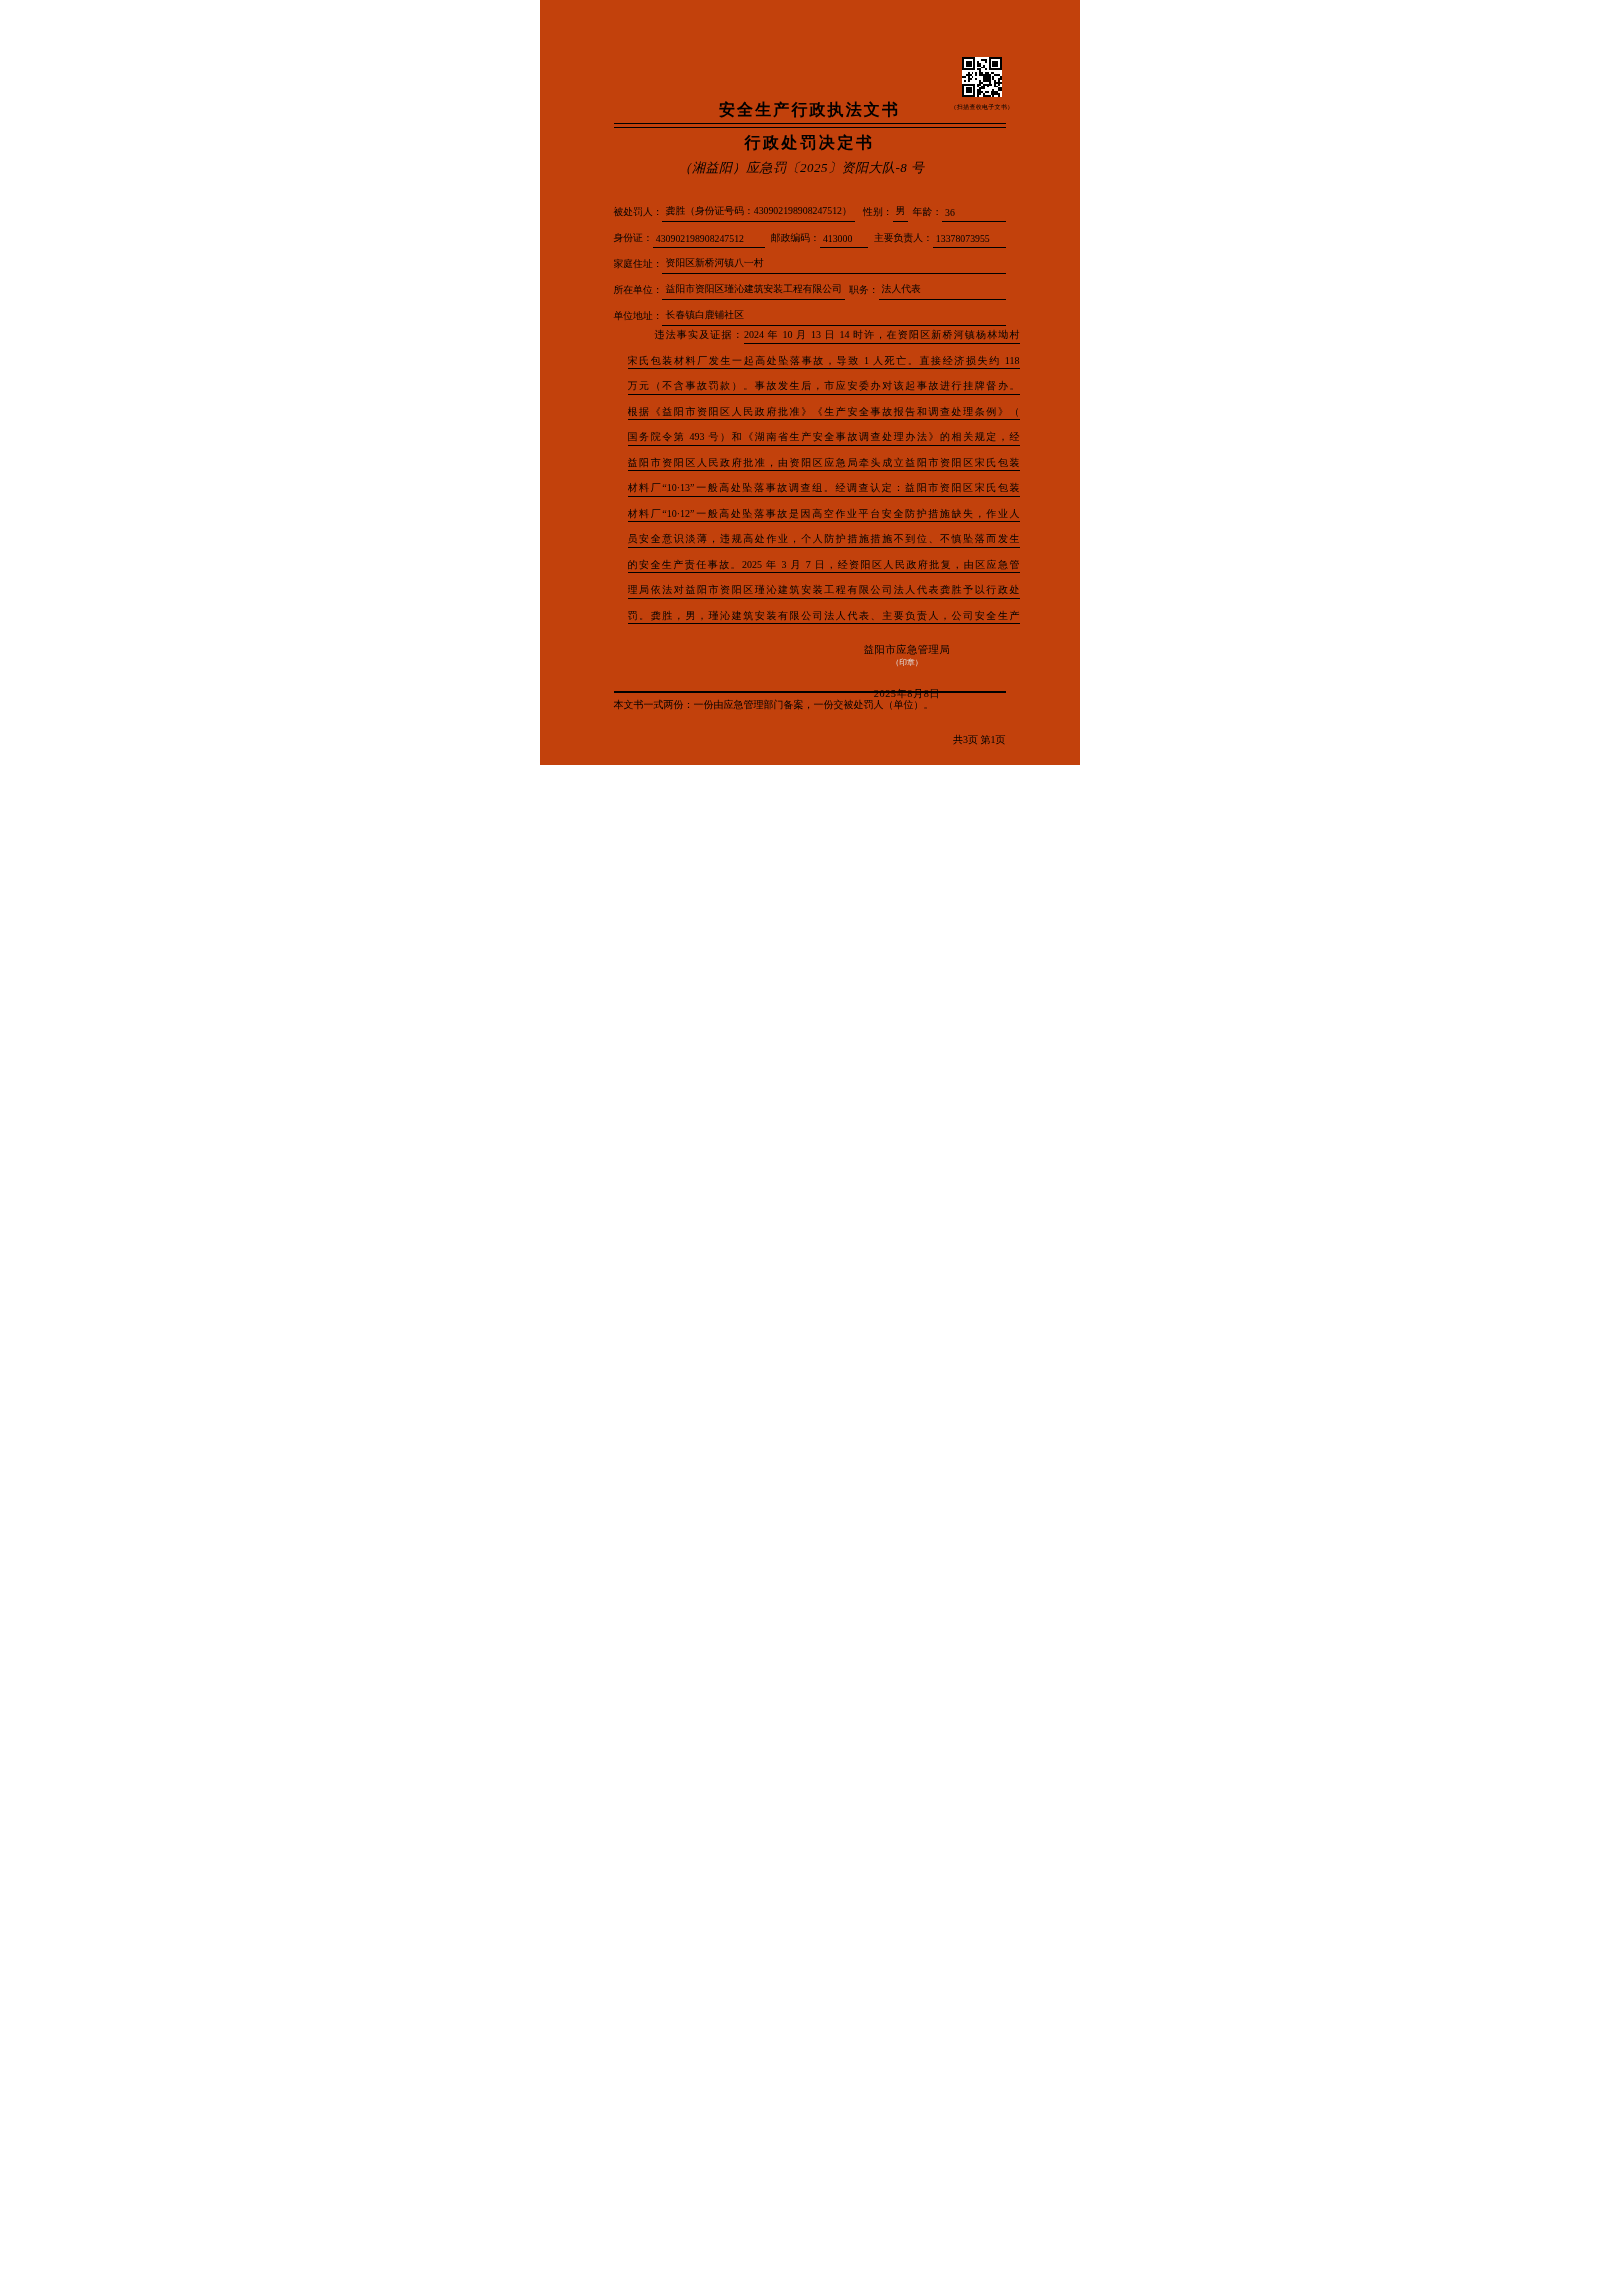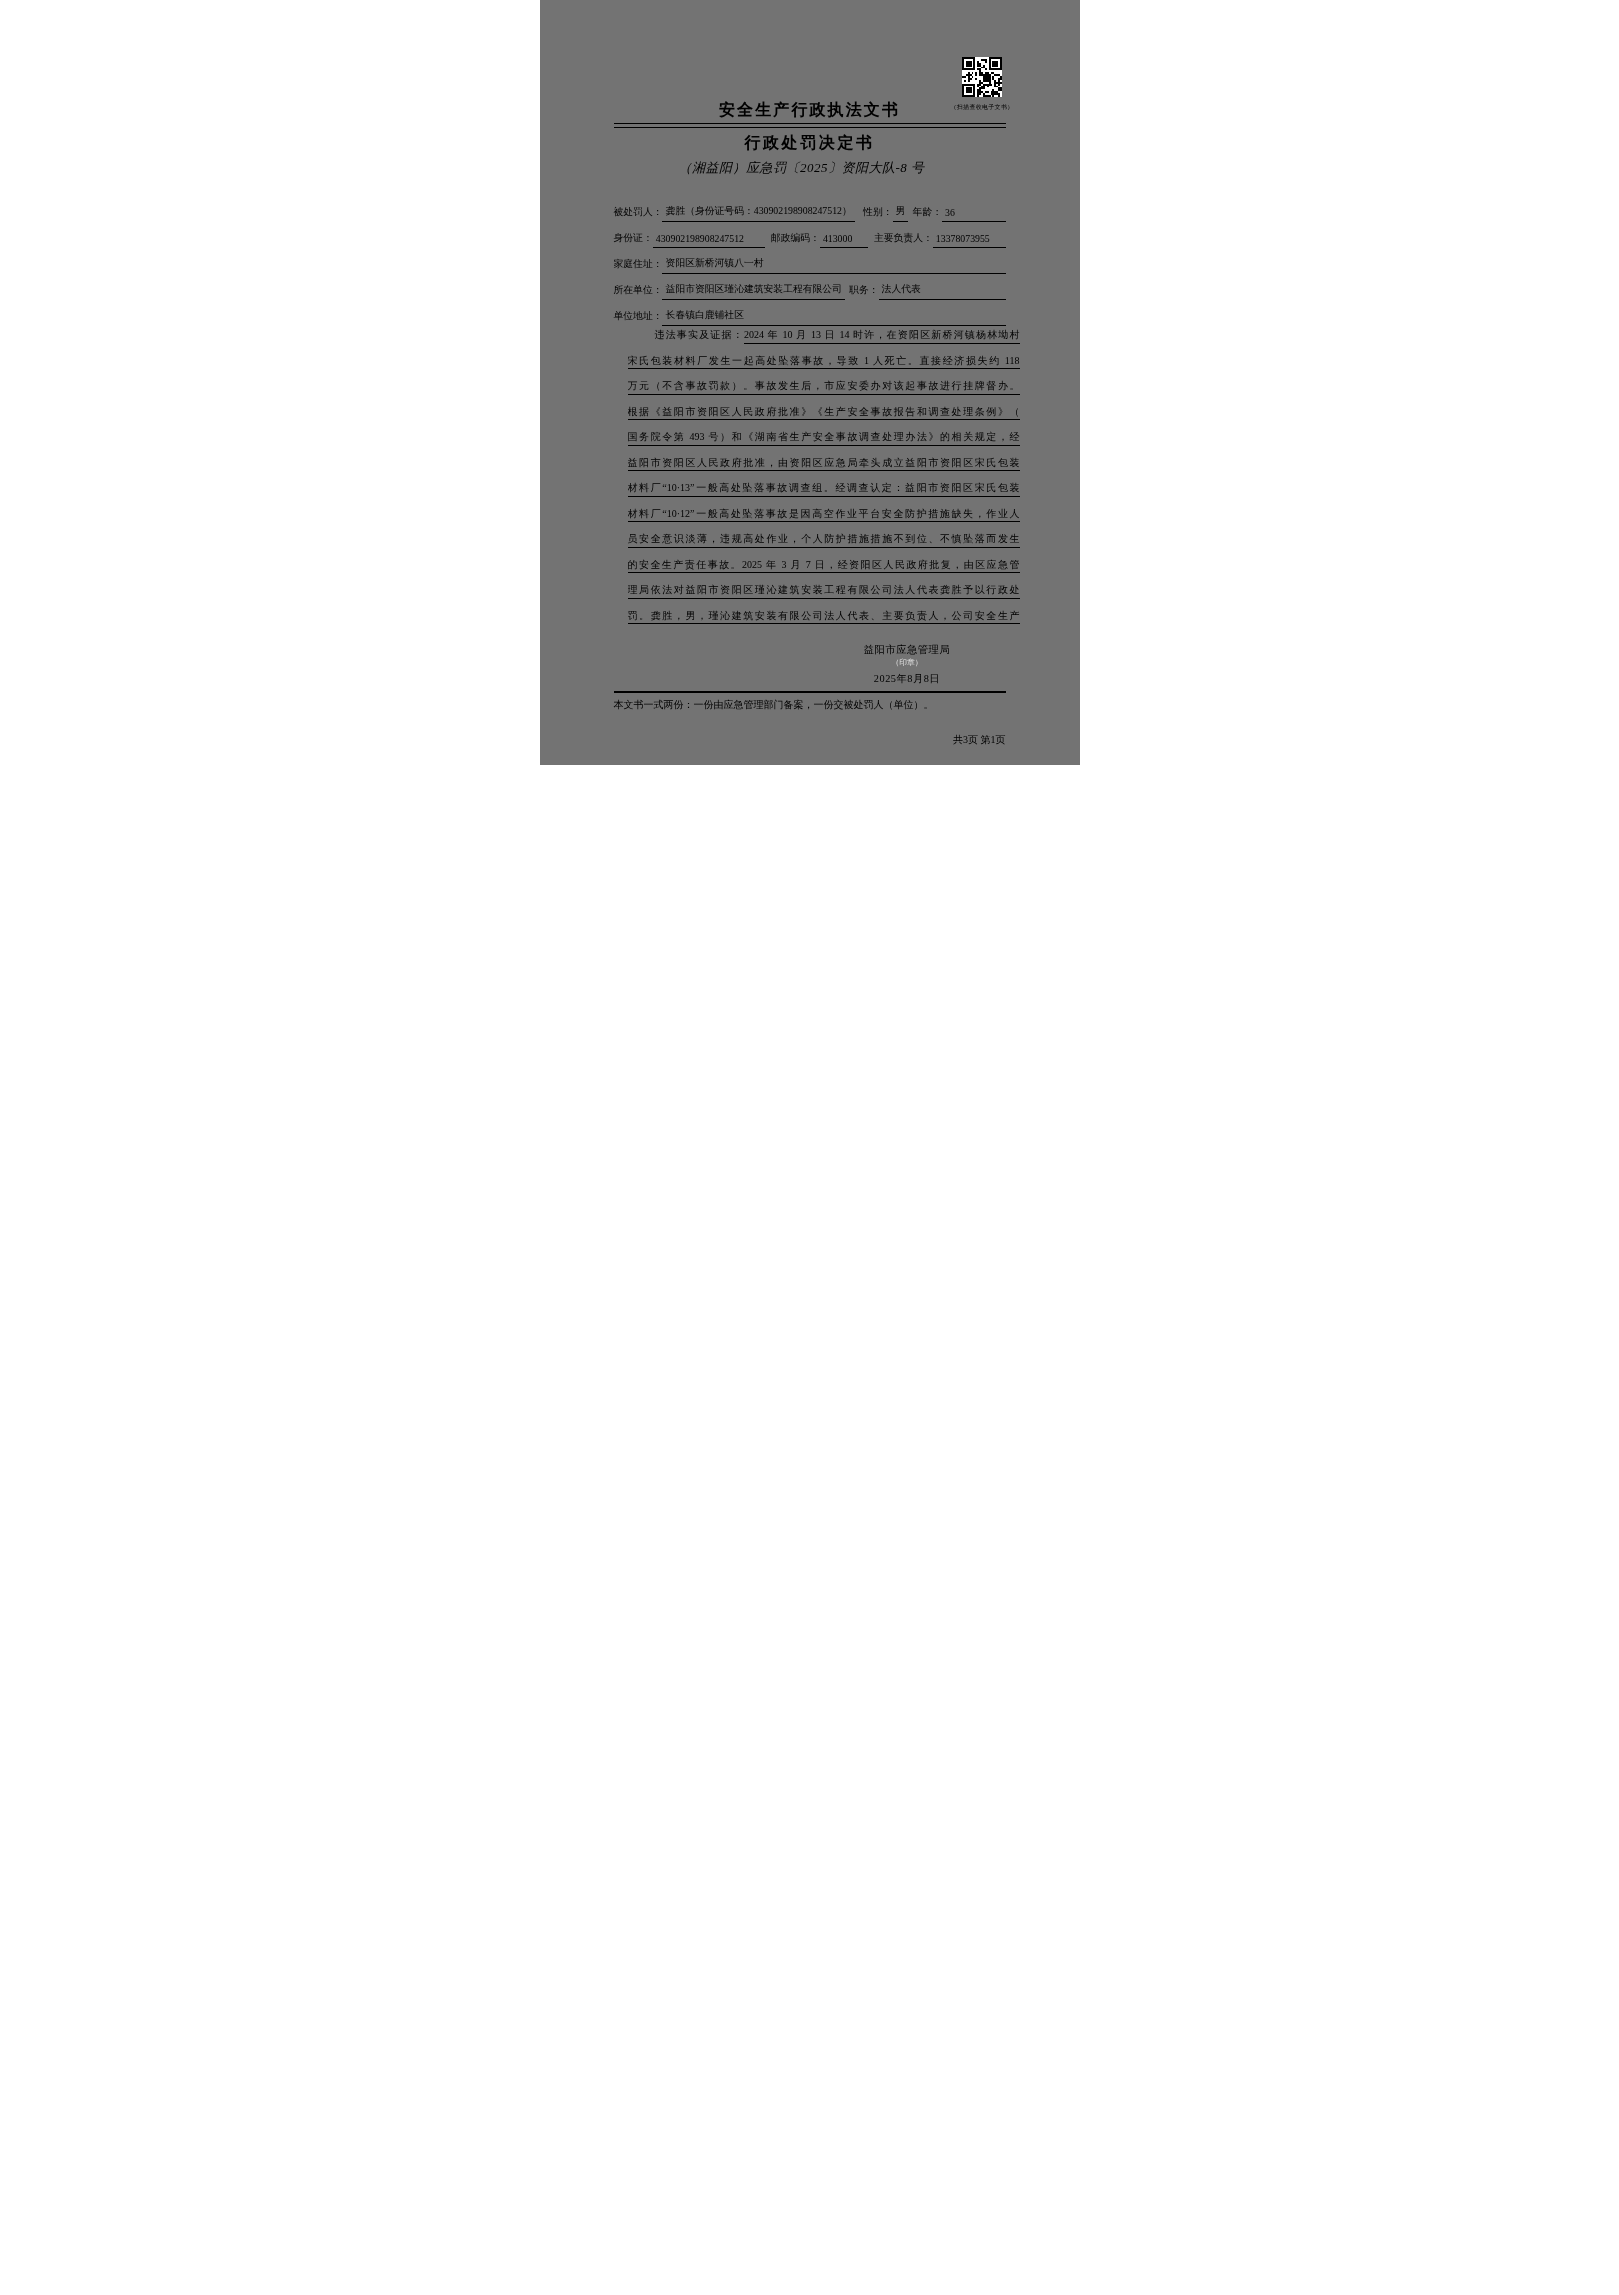--- a/index.html
+++ b/index.html
@@ -1,20 +1,20 @@
 <!DOCTYPE html>
 <html style="font-size:8.3px"><head>
 <meta charset="utf-8">
 <style>
   html,body { margin:0; padding:0; background:#ffffff; }
   .page {
     position:relative;
     width:540px; height:765px;
     margin:0 auto;
-    background:#737373;
+    background:#c2410c;
     color:#000;
     font-family:"Liberation Serif","DejaVu Serif",serif;
     overflow:hidden;
   }
   
   .qr-wrap { position:absolute; left:401px; top:57px; width:83px; text-align:center; }
   .qr-box { display:inline-block; width:40px; height:40px; }
   .qr-box svg { display:block; width:40px; height:40px; shape-rendering:crispEdges; }
   .qr-caption { margin-top:3.6px; font-size:6px; letter-spacing:0.3px; white-space:nowrap; }
 
@@ -59,21 +59,21 @@
     text-align:justify; text-align-last:justify;
     overflow:hidden; white-space:nowrap;
   }
   .bline .bu { border-bottom:1.6px solid #000; padding-bottom:2.6px; }
   .indent { padding-left:27px; }
 
   
   .sign { position:absolute; top:643px; left:269px; width:197px; text-align:center; }
   .agency { font-size:10.3px; letter-spacing:0.5px; }
   .seal { color:#e3e3e3; font-size:7.8px; height:11px; line-height:11px; }
-  .idate { font-size:10.3px; letter-spacing:0.5px; margin-top:4px; }
+  .idate { font-size:10.3px; letter-spacing:0.5px; margin-top:19px; }
 
   
   .bottom-rule { position:absolute; top:691px; left:74px; width:392px; border-top:2.1px solid #000; }
   .copy-note { position:absolute; top:698px; left:74px; width:392px; font-size:10px; white-space:nowrap; }
   .pagination { position:absolute; top:717px; left:74px; width:392px; text-align:right; font-size:10px;margin-top:16px; }
 </style>
 </head>
 <body>
 
 <div class="page">

